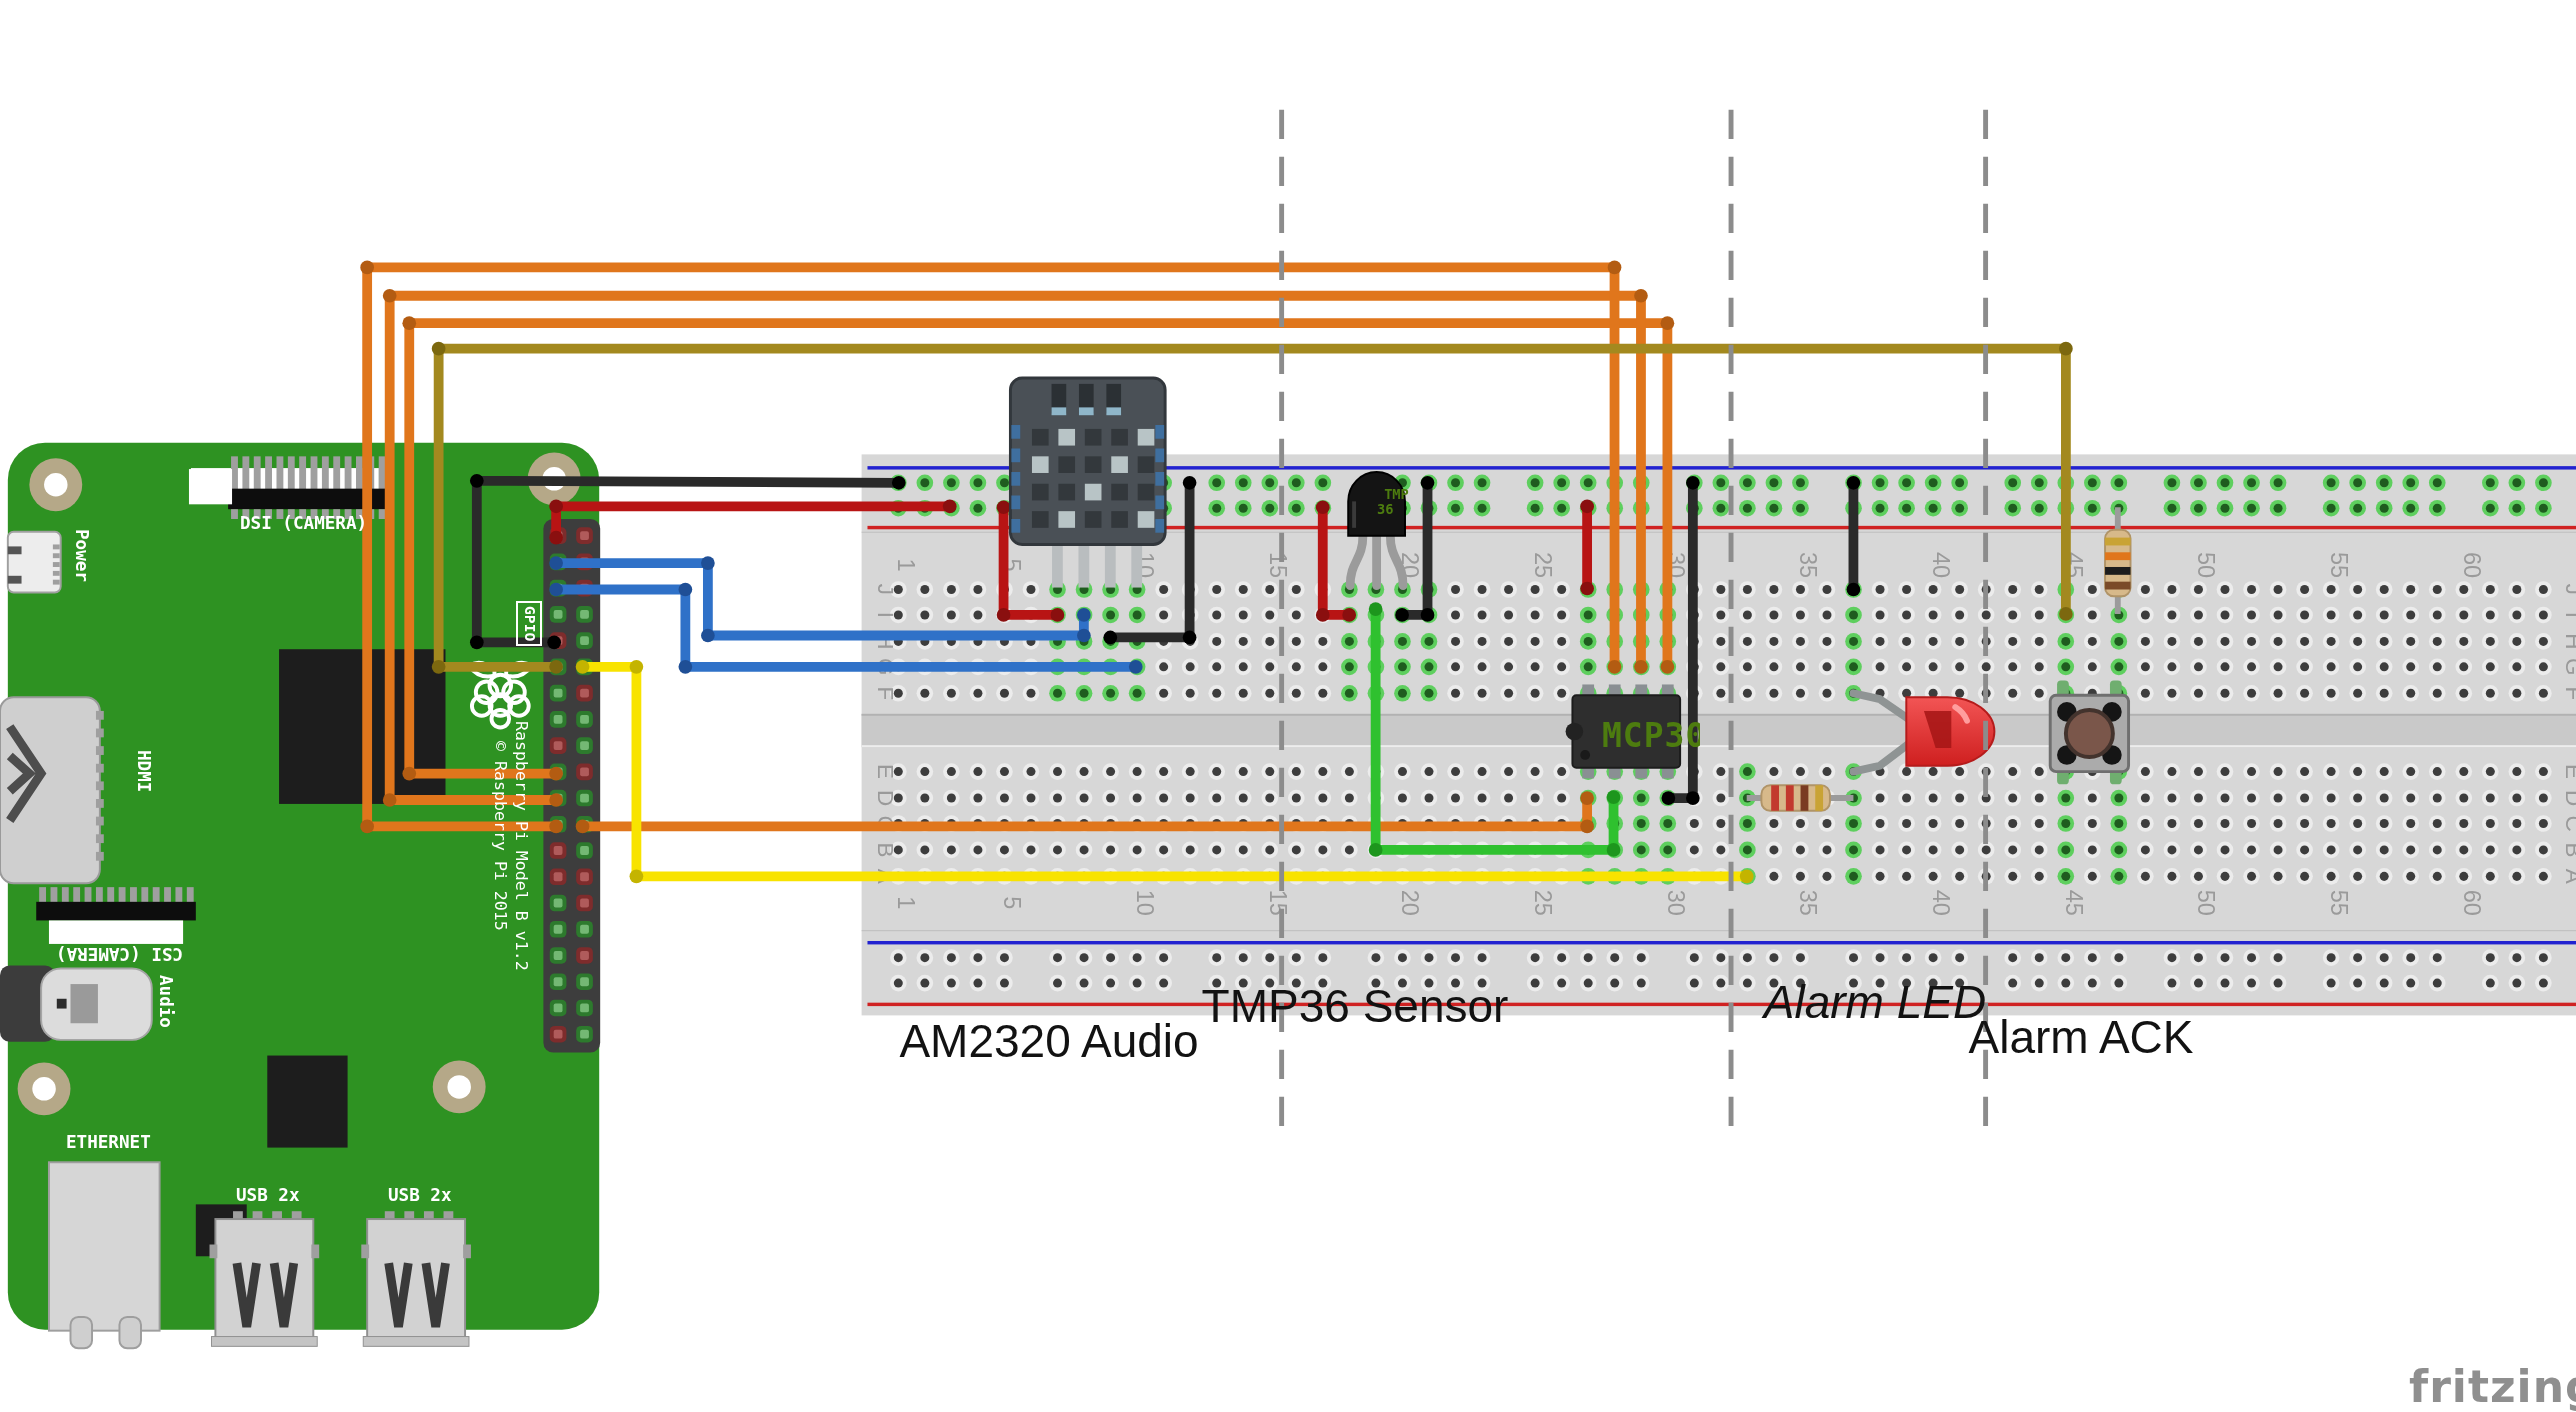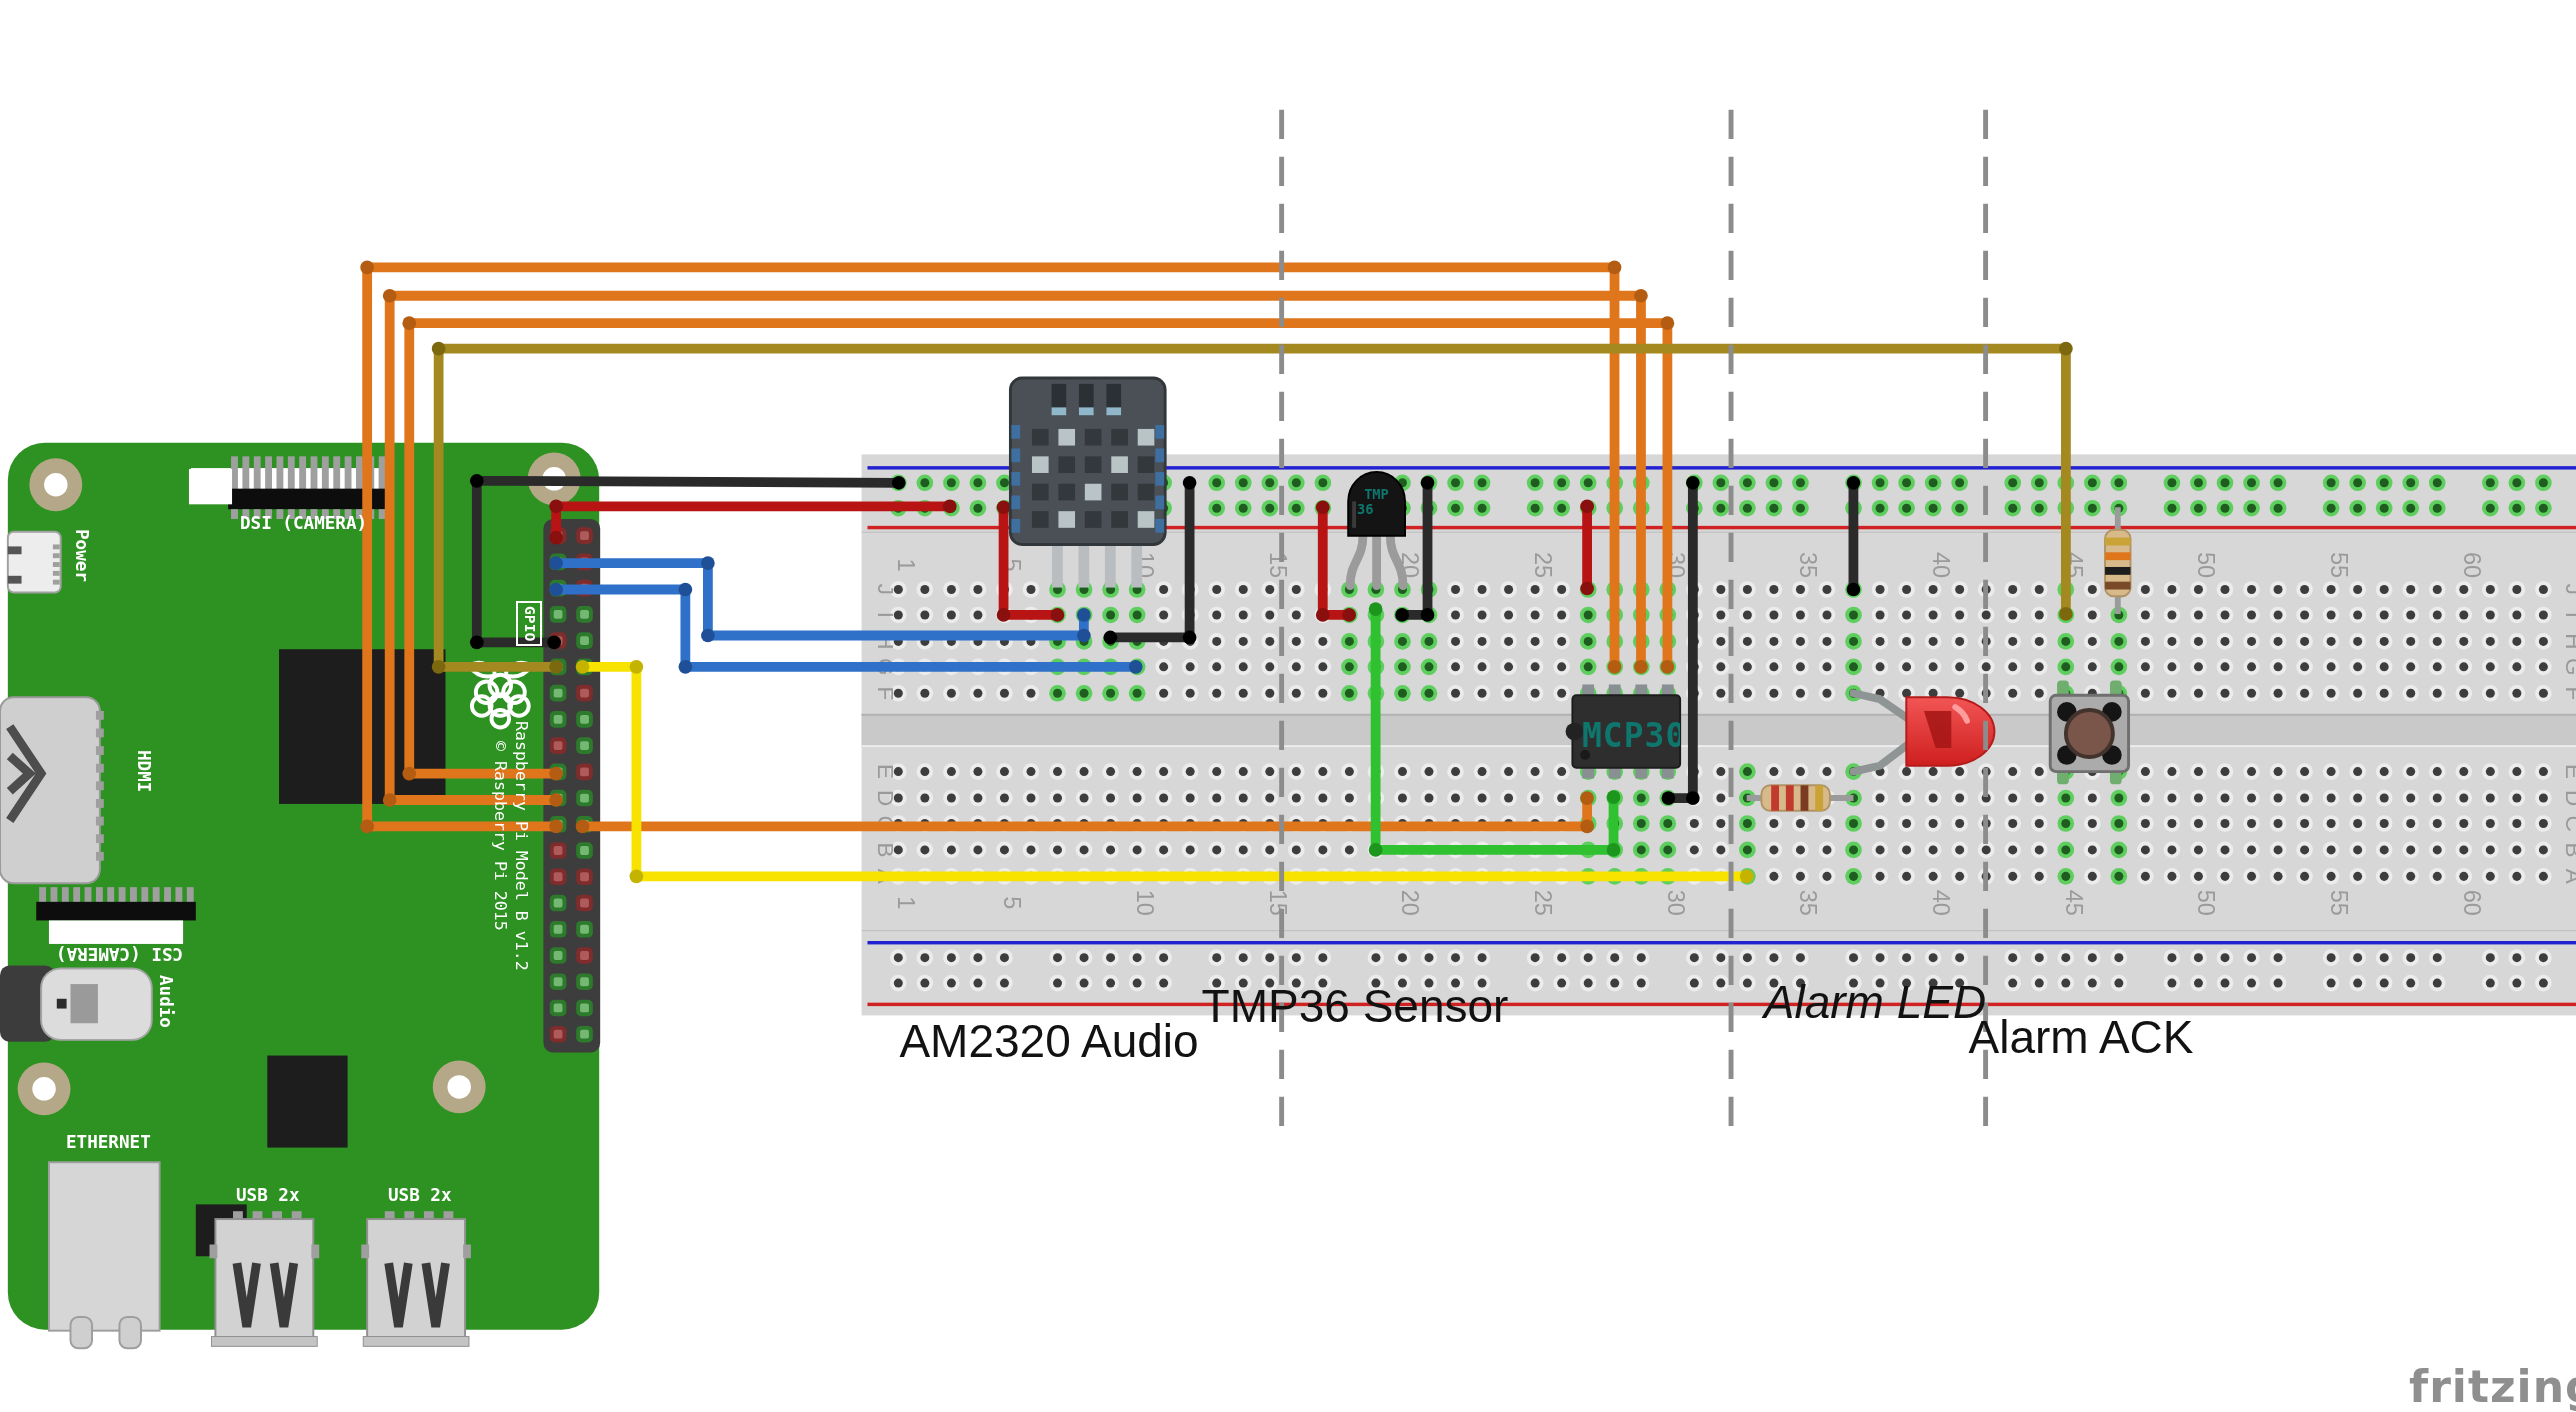--- a/index.html
+++ b/index.html
@@ -8,22 +8,22 @@
   #scene{position:absolute;left:0;top:0;}
   .lbl{position:absolute;color:#ffffff;font-family:"DejaVu Sans Mono",monospace;
        font-weight:bold;font-size:17.6px;line-height:1;white-space:pre;z-index:30;}
   .rot90{transform:rotate(90deg);transform-origin:left top;}
   .rot180{transform:rotate(180deg);}
   .credit{font-size:16.6px;font-weight:normal;}
   .gpio-box{position:absolute;left:516px;top:601px;width:21.5px;height:41px;border:2px solid #fff;z-index:30;}
   .gpio-box .lbl{font-size:14.7px;left:18.6px;top:2.9px;position:absolute;}
   .section-label{position:absolute;transform:translateX(-50%);color:#121212;
        font-family:"Liberation Sans",sans-serif;font-size:46px;z-index:40;}
-  .chip-label{position:absolute;color:#0f766e;font-family:"DejaVu Sans Mono",monospace;
-       font-weight:bold;z-index:35;}
+  .chip-label{position:absolute;color:#4d7c0f;font-family:"DejaVu Sans Mono",monospace;
+       font-weight:bold;z-index:35;margin-left:20px;}
   #mcp-label{left:1582px;top:716px;font-size:33px;letter-spacing:1px;width:98px;overflow:hidden;}
   #tmp-label1{left:1357px;top:486px;font-size:13.7px;width:39px;text-align:center;}
   #tmp-label2{left:1357px;top:501px;font-size:13.7px;width:39px;text-align:left;}
   #fritzing-logo{position:absolute;left:2409px;top:1361px;font-family:"DejaVu Sans",sans-serif;
        font-weight:bold;font-size:44px;color:#8f8f8f;letter-spacing:1px;z-index:40;}
 </style>
 </head>
 <body>
 
 <div id="stage">

